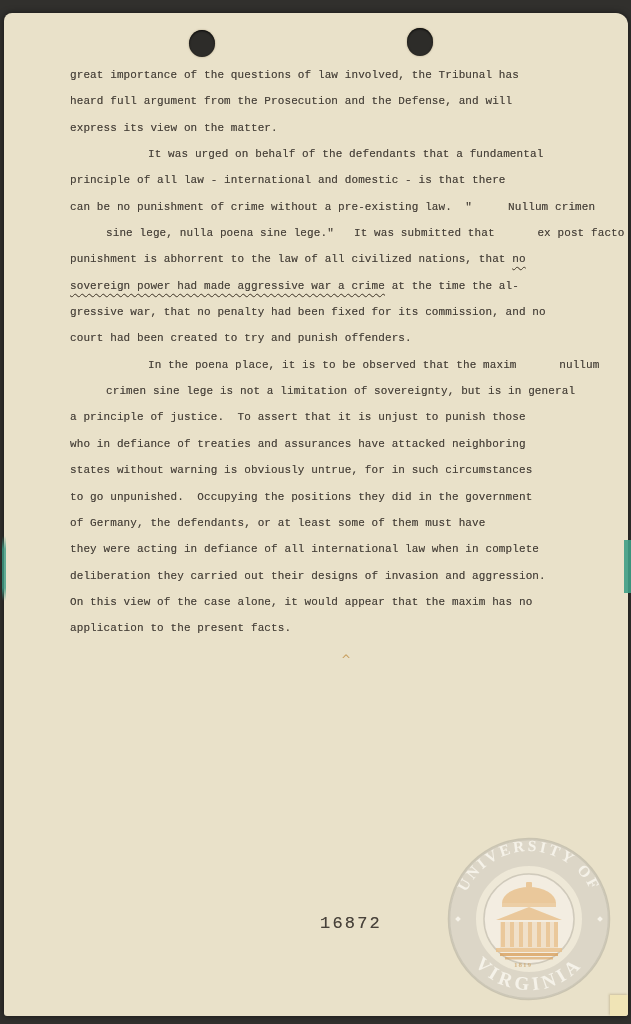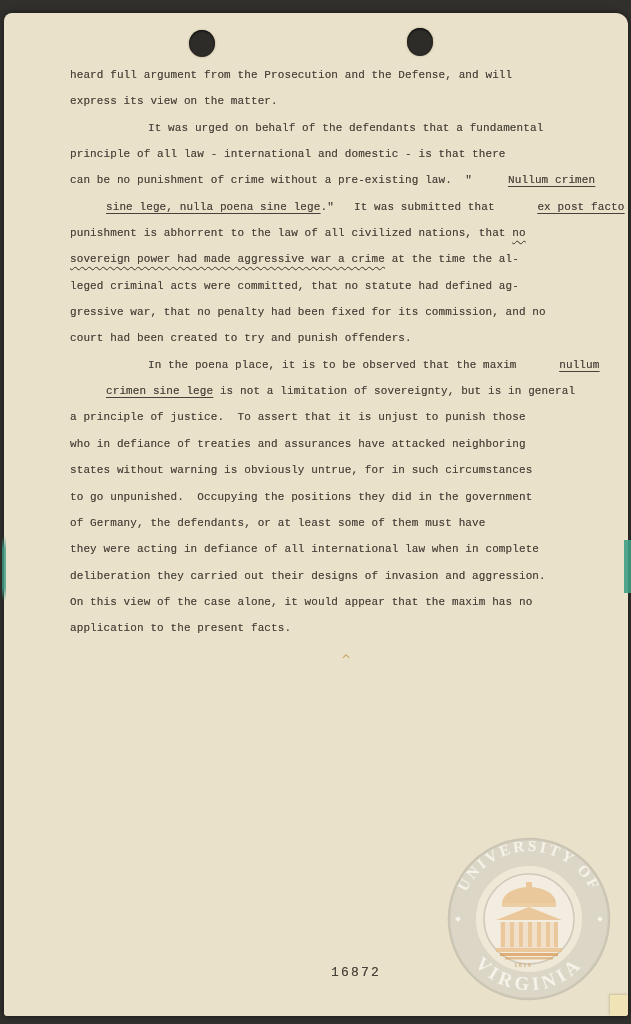--- a/index.html
+++ b/index.html
@@ -33,61 +33,61 @@
   .hole.left{left:185px;top:17px;}
   .hole.right{left:403px;top:15px;height:28px;}
   .text-block{
     position:absolute;left:66px;top:49px;width:500px;
     font-size:11px;line-height:26.35px;color:var(--ink);
     letter-spacing:0.1px;
     text-shadow:0 0 0.6px rgba(72,66,58,0.55);
   }
   .tline{white-space:pre;height:26.35px;}
   .tline.indent{padding-left:78px;}
-  .u-typed{text-decoration:underline;text-decoration-thickness:1px;text-underline-offset:2.5px;padding-left:36px;}
+  .u-typed{text-decoration-thickness:1px;text-underline-offset:2.5px;padding-left:36px;}
   .u-hand{
     text-decoration:underline wavy;text-decoration-thickness:1px;
     text-decoration-color:rgba(80,69,52,0.9);text-underline-offset:4px;margin-top:28px;
   }
   .caret-mark{
     position:absolute;left:337px;top:640px;color:var(--annotation-orange);
     font-size:12px;opacity:0.8;font-family:"DejaVu Sans",sans-serif;
   }
   .page-number{
-    position:absolute;left:316px;top:952px;font-size:13px;letter-spacing:2.2px;
-    color:var(--ink);text-shadow:0 0 0.6px rgba(72,66,58,0.55);margin-left:11px;
+    position:absolute;left:316px;top:901px;font-size:17px;letter-spacing:2.2px;
+    color:var(--ink);text-shadow:0 0 0.6px rgba(72,66,58,0.55);
   }
   .seal{position:absolute;left:426px;top:797px;}
   .edge-strip{position:absolute;z-index:5;}
   .edge-strip.left-teal{left:2px;top:536px;width:4px;height:65px;background:linear-gradient(to bottom,rgba(63,158,134,0),var(--edge-accent-teal) 20%,var(--edge-accent-teal) 80%,rgba(63,158,134,0));opacity:.8;}
   .edge-strip.right-teal{left:624px;top:540px;width:7px;height:53px;background:var(--edge-accent-teal);opacity:.9;}
   .corner-patch{
     position:absolute;left:606px;top:982px;width:18px;height:21px;
     background:#f0e4b6;box-shadow:-1px -1px 2px rgba(150,130,80,.35);
   }
   .seal text{font-family:"Liberation Serif","DejaVu Serif",serif;font-weight:bold;}
 </style>
 </head>
 <body>
 
 <div class="paper">
 
   <div class="hole left"></div>
   <div class="hole right"></div>
 
   <div class="text-block" id="text-block">
+      <div class="tline"><span>great importance of the questions of law involved, the Tribunal has</span></div>
       <div class="tline"><span>heard full argument from the Prosecution and the Defense, and will</span></div>
       <div class="tline"><span>express its view on the matter.</span></div>
       <div class="tline indent"><span>It was urged on behalf of the defendants that a fundamental</span></div>
       <div class="tline"><span>principle of all law - international and domestic - is that there</span></div>
       <div class="tline"><span>can be no punishment of crime without a pre-existing law.  "</span><span class="u-typed">Nullum crimen</span></div>
       <div class="tline"><span class="u-typed">sine lege, nulla poena sine lege</span><span>."   It was submitted that </span><span class="u-typed">ex post facto</span></div>
       <div class="tline"><span>punishment is abhorrent to the law of all civilized nations, that </span><span class="u-hand">no</span></div>
       <div class="tline"><span class="u-hand">sovereign power had made aggressive war a crime</span><span> at the time the al-</span></div>
-      <div class="tline"><span>leged criminal acts were committed, that no statute had defined ag-</span></div>
       <div class="tline"><span>gressive war, that no penalty had been fixed for its commission, and no</span></div>
       <div class="tline"><span>court had been created to try and punish offenders.</span></div>
       <div class="tline indent"><span>In the poena place, it is to be observed that the maxim </span><span class="u-typed">nullum</span></div>
       <div class="tline"><span class="u-typed">crimen sine lege</span><span> is not a limitation of sovereignty, but is in general</span></div>
       <div class="tline"><span>a principle of justice.  To assert that it is unjust to punish those</span></div>
       <div class="tline"><span>who in defiance of treaties and assurances have attacked neighboring</span></div>
       <div class="tline"><span>states without warning is obviously untrue, for in such circumstances</span></div>
       <div class="tline"><span>to go unpunished.  Occupying the positions they did in the government</span></div>
       <div class="tline"><span>of Germany, the defendants, or at least some of them must have</span></div>
       <div class="tline"><span>they were acting in defiance of all international law when in complete</span></div>

